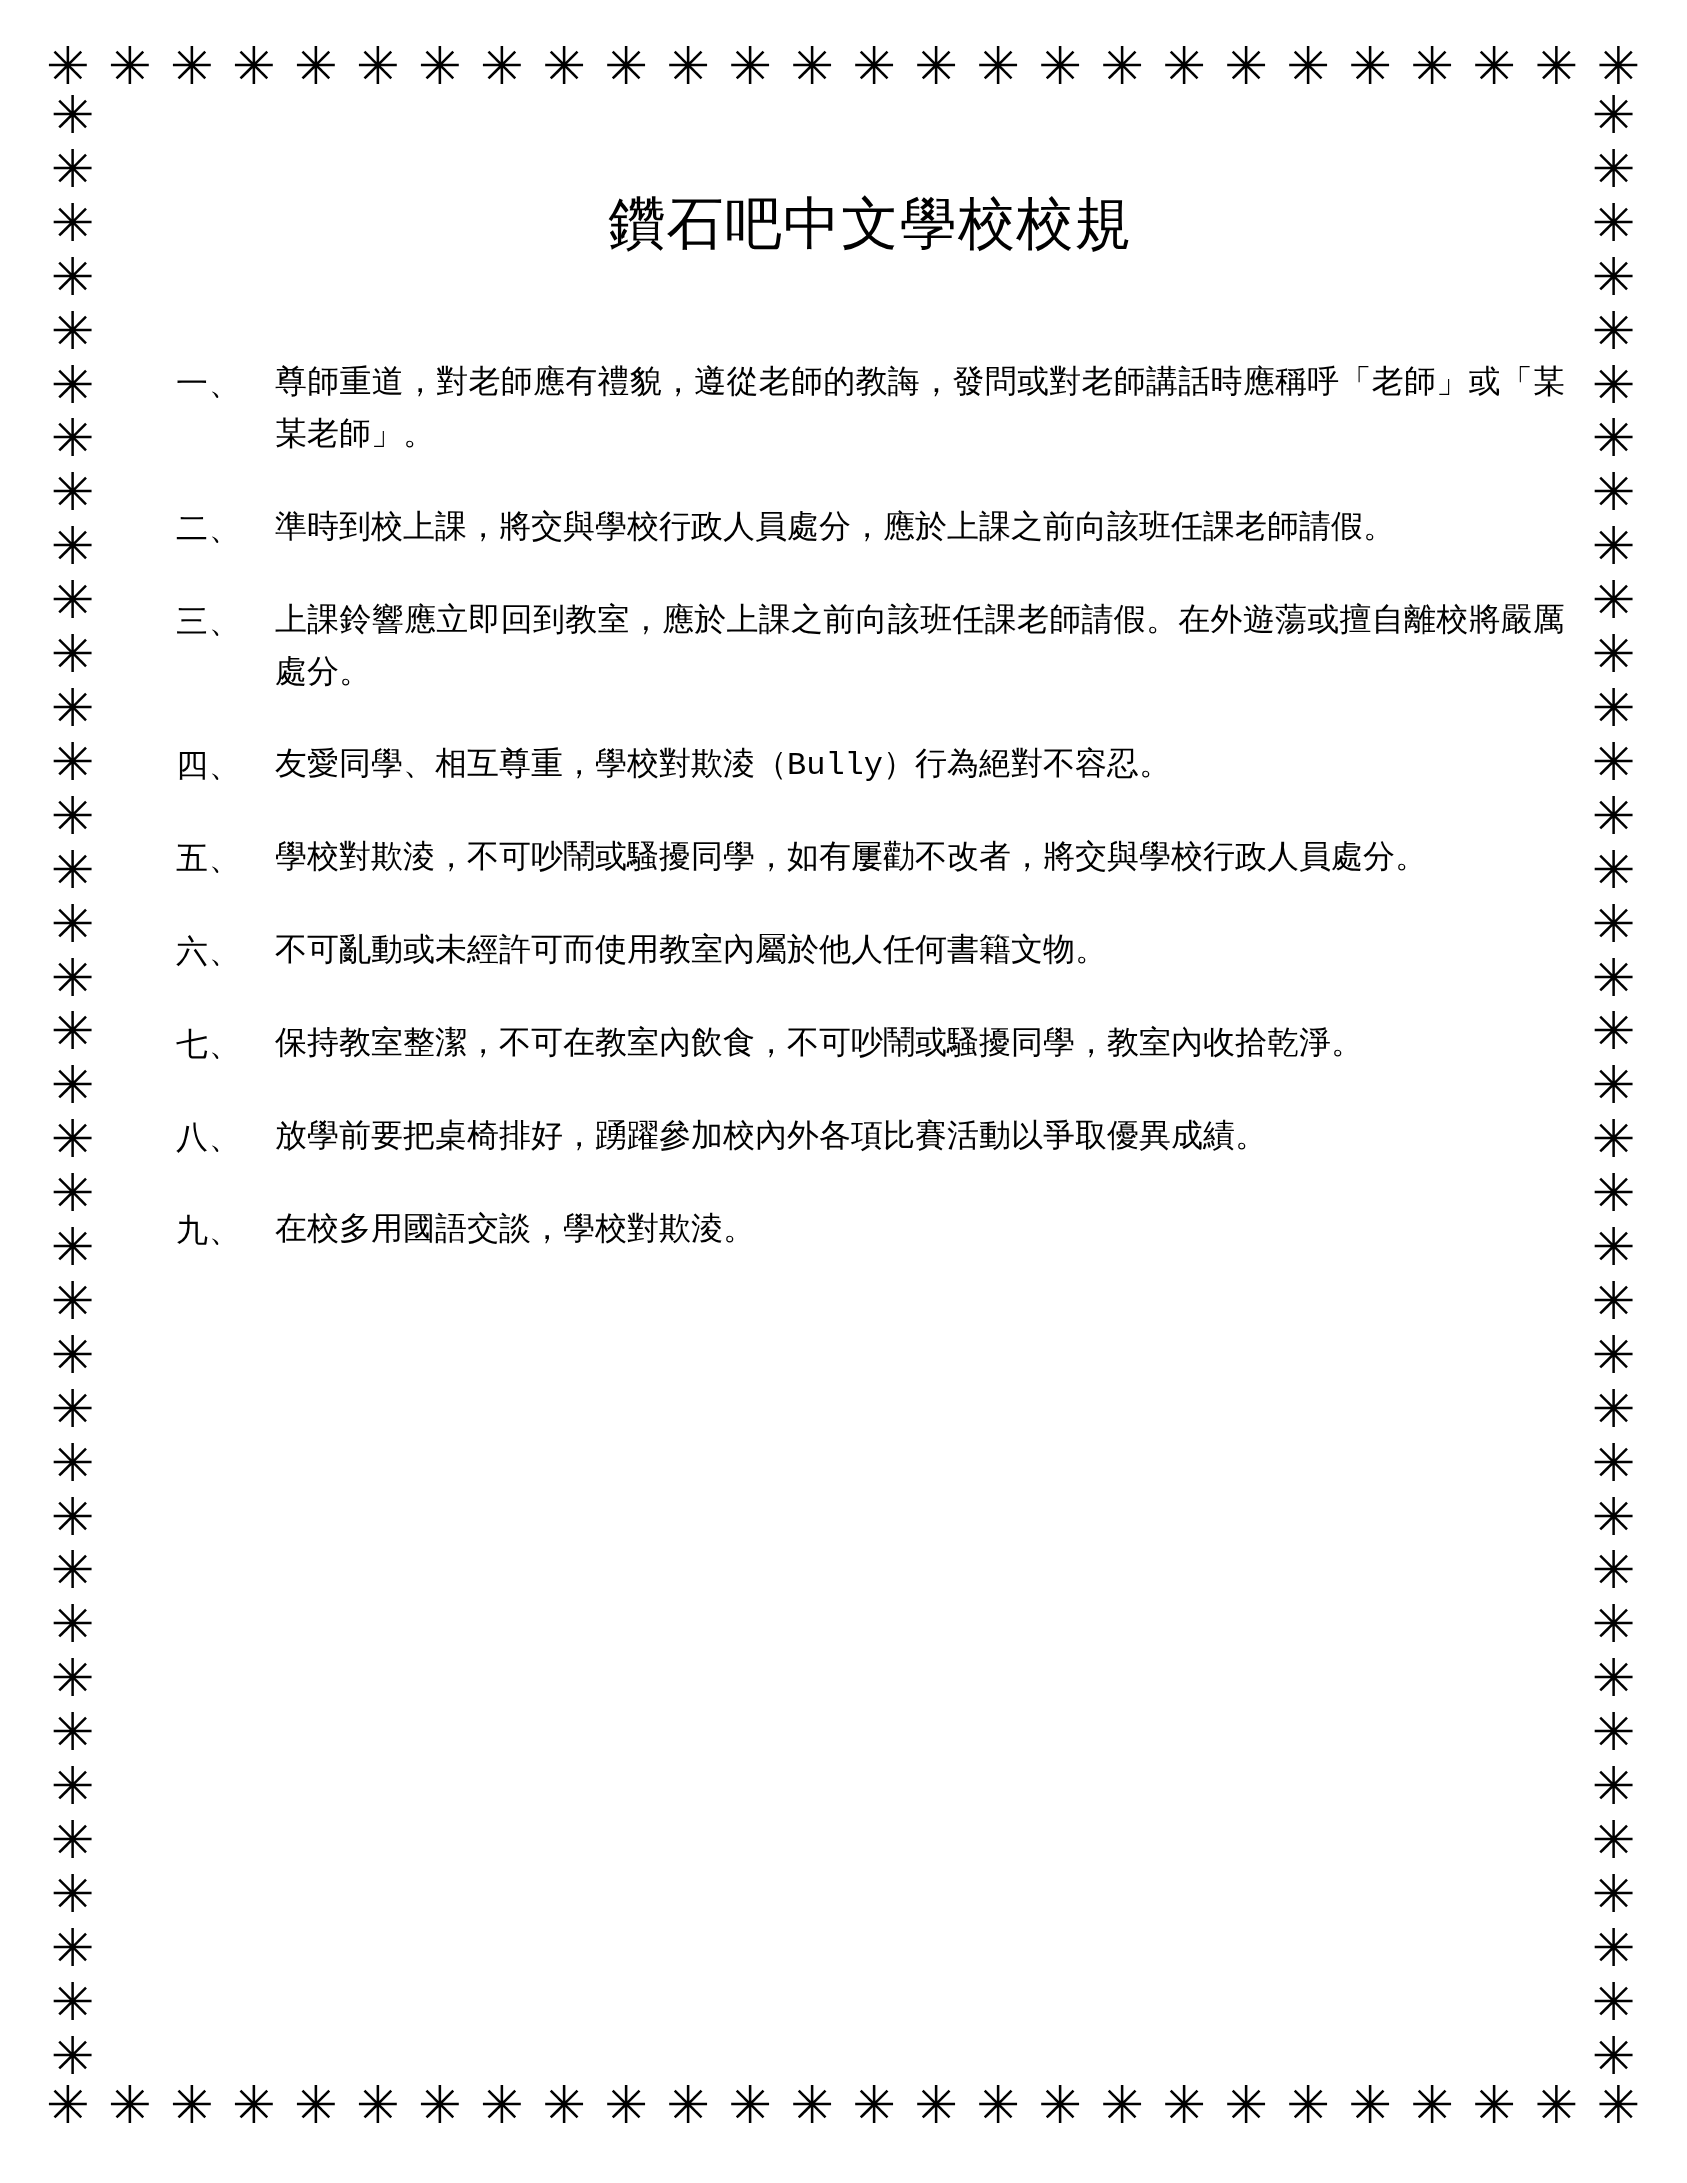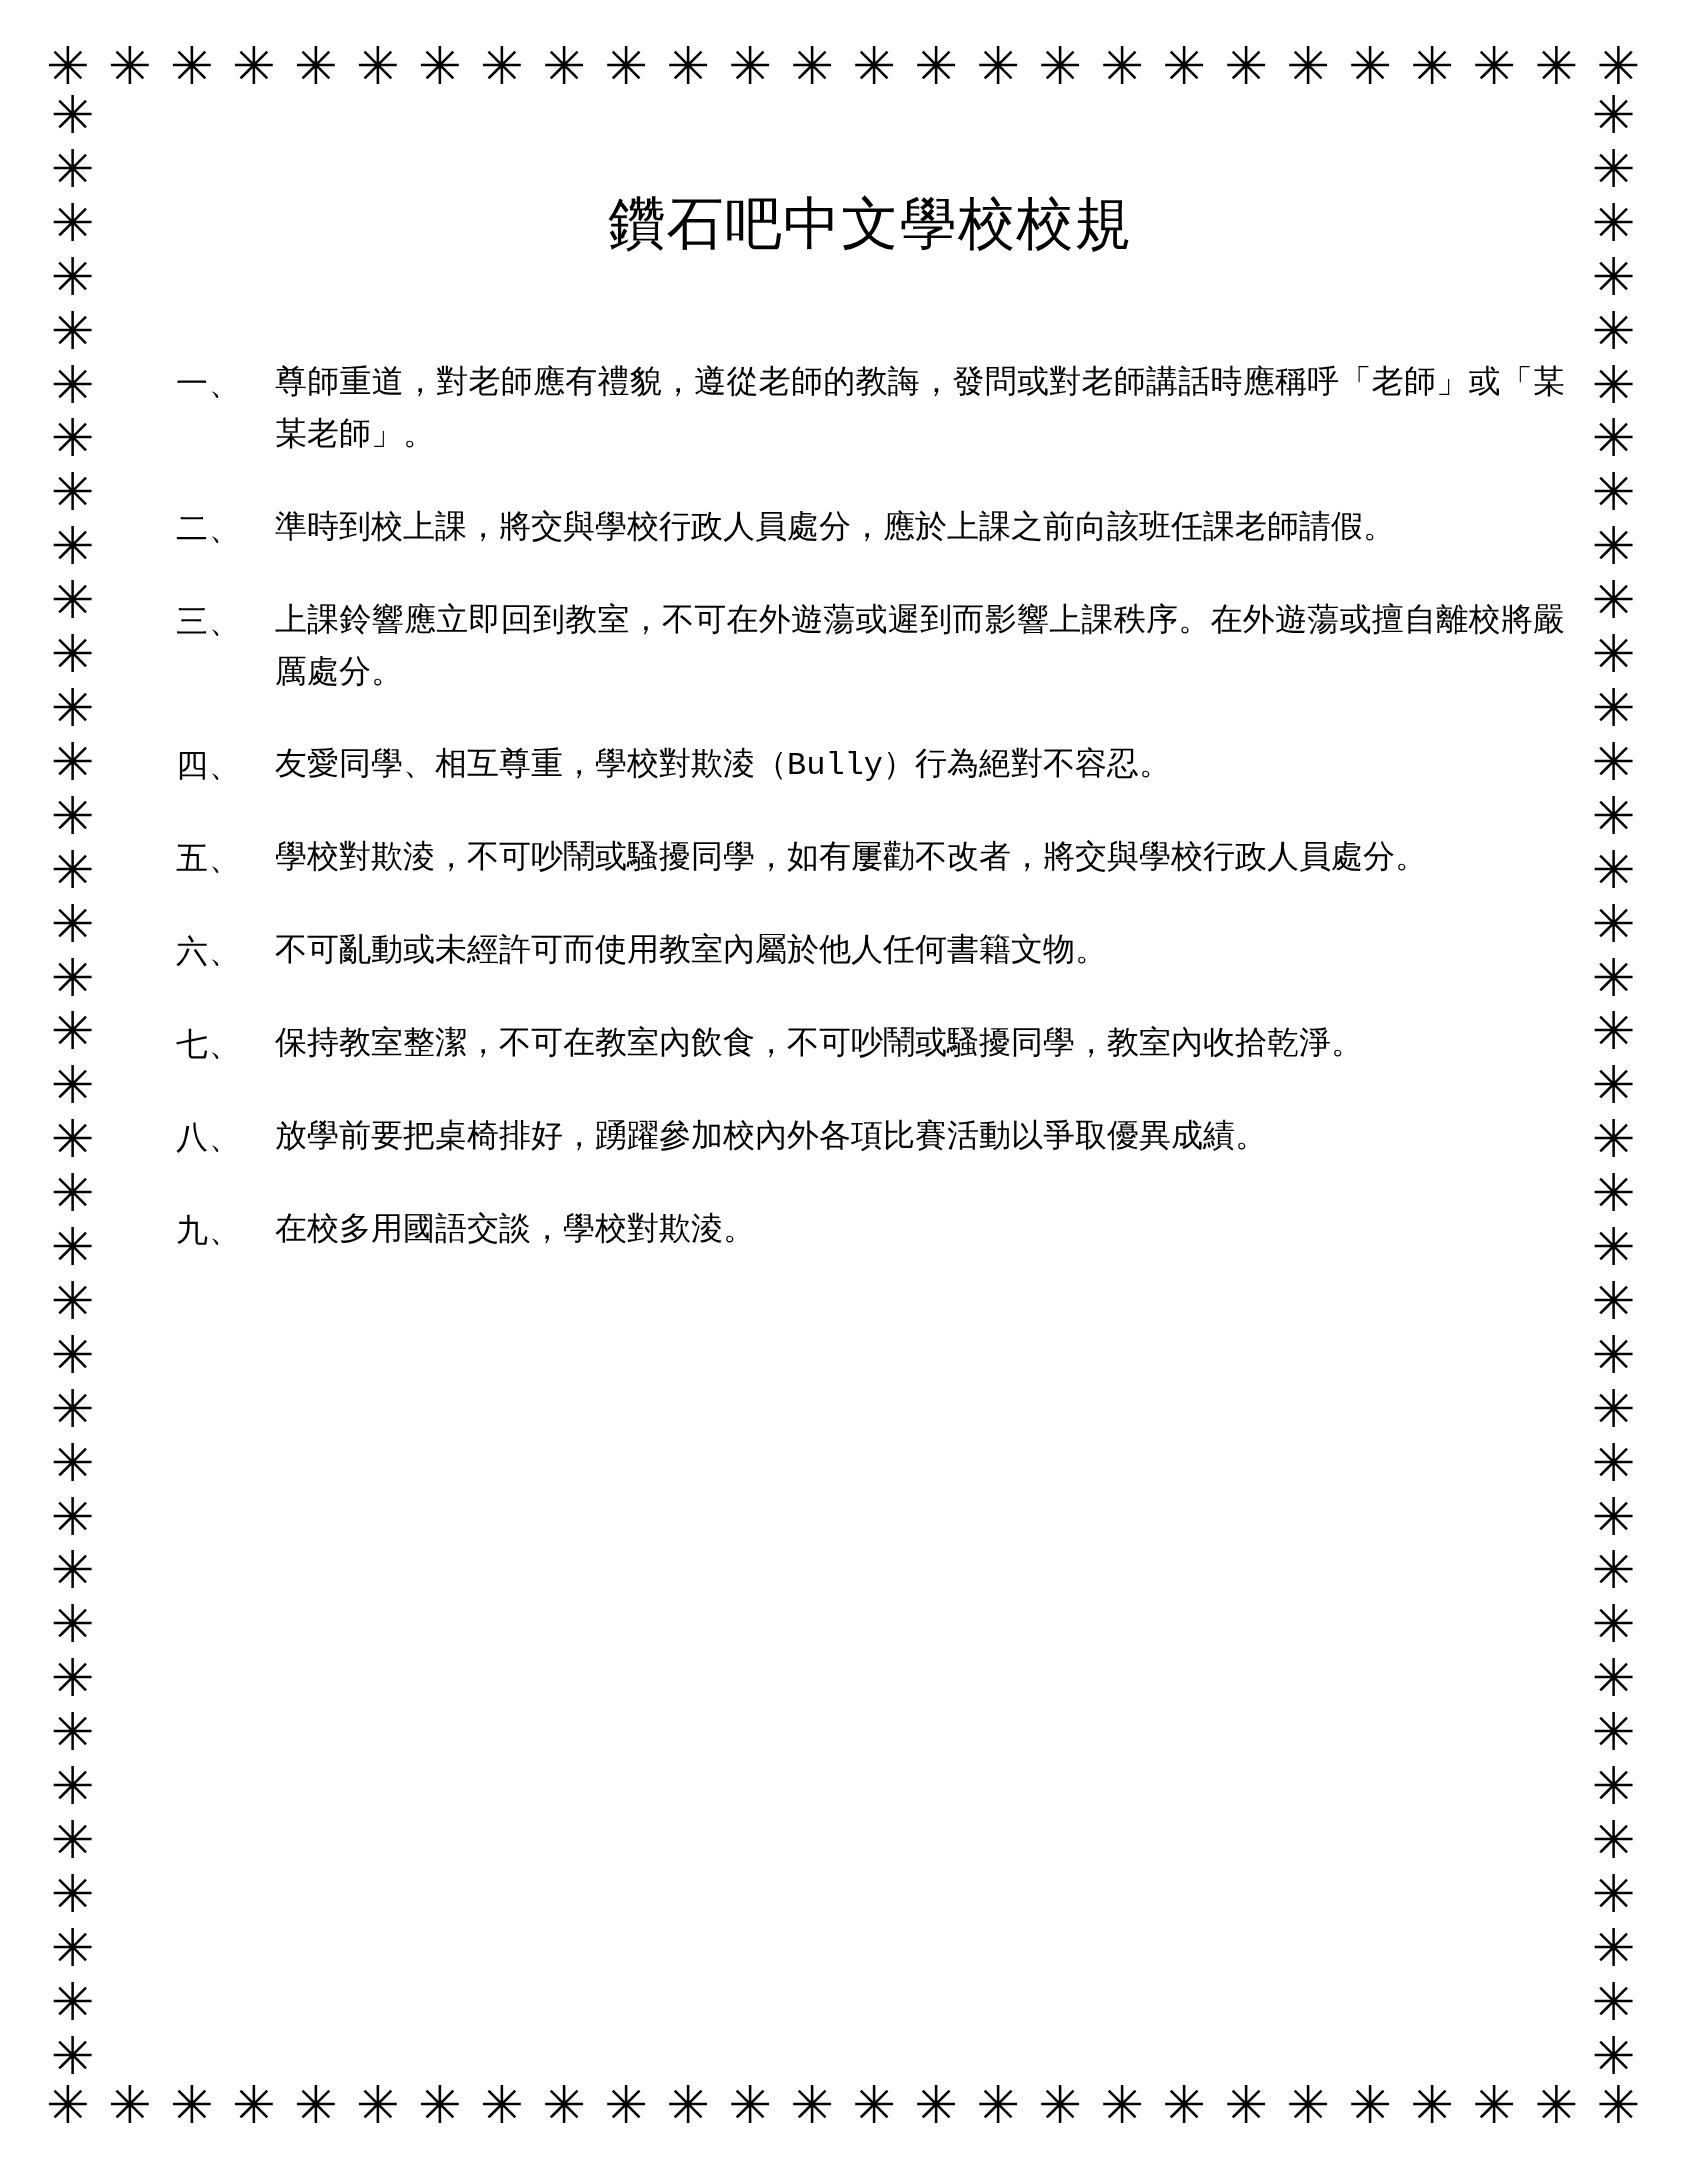--- a/index.html
+++ b/index.html
@@ -260,21 +260,21 @@
         <li class="rule">
           <span class="rule-num">一、</span>
           <span class="rule-text">尊師重道，對老師應有禮貌，遵從老師的教誨，發問或對老師講話時應稱呼「老師」或「某某老師」。</span>
         </li>
         <li class="rule">
           <span class="rule-num">二、</span>
           <span class="rule-text">準時到校上課，將交與學校行政人員處分，應於上課之前向該班任課老師請假。</span>
         </li>
         <li class="rule">
           <span class="rule-num">三、</span>
-          <span class="rule-text">上課鈴響應立即回到教室，不可在外遊蕩或遲到而影響上課秩序。在外遊蕩或擅自離校將嚴厲處分。</span>
+          <span class="rule-text">上課鈴響應立即回到教室，應於上課之前向該班任課老師請假。在外遊蕩或擅自離校將嚴厲處分。</span>
         </li>
         <li class="rule">
           <span class="rule-num">四、</span>
           <span class="rule-text">友愛同學、相互尊重，學校對欺淩（Bully）行為絕對不容忍。</span>
         </li>
         <li class="rule">
           <span class="rule-num">五、</span>
           <span class="rule-text">學校對欺淩，不可吵鬧或騷擾同學，如有屢勸不改者，將交與學校行政人員處分。</span>
         </li>
         <li class="rule">

